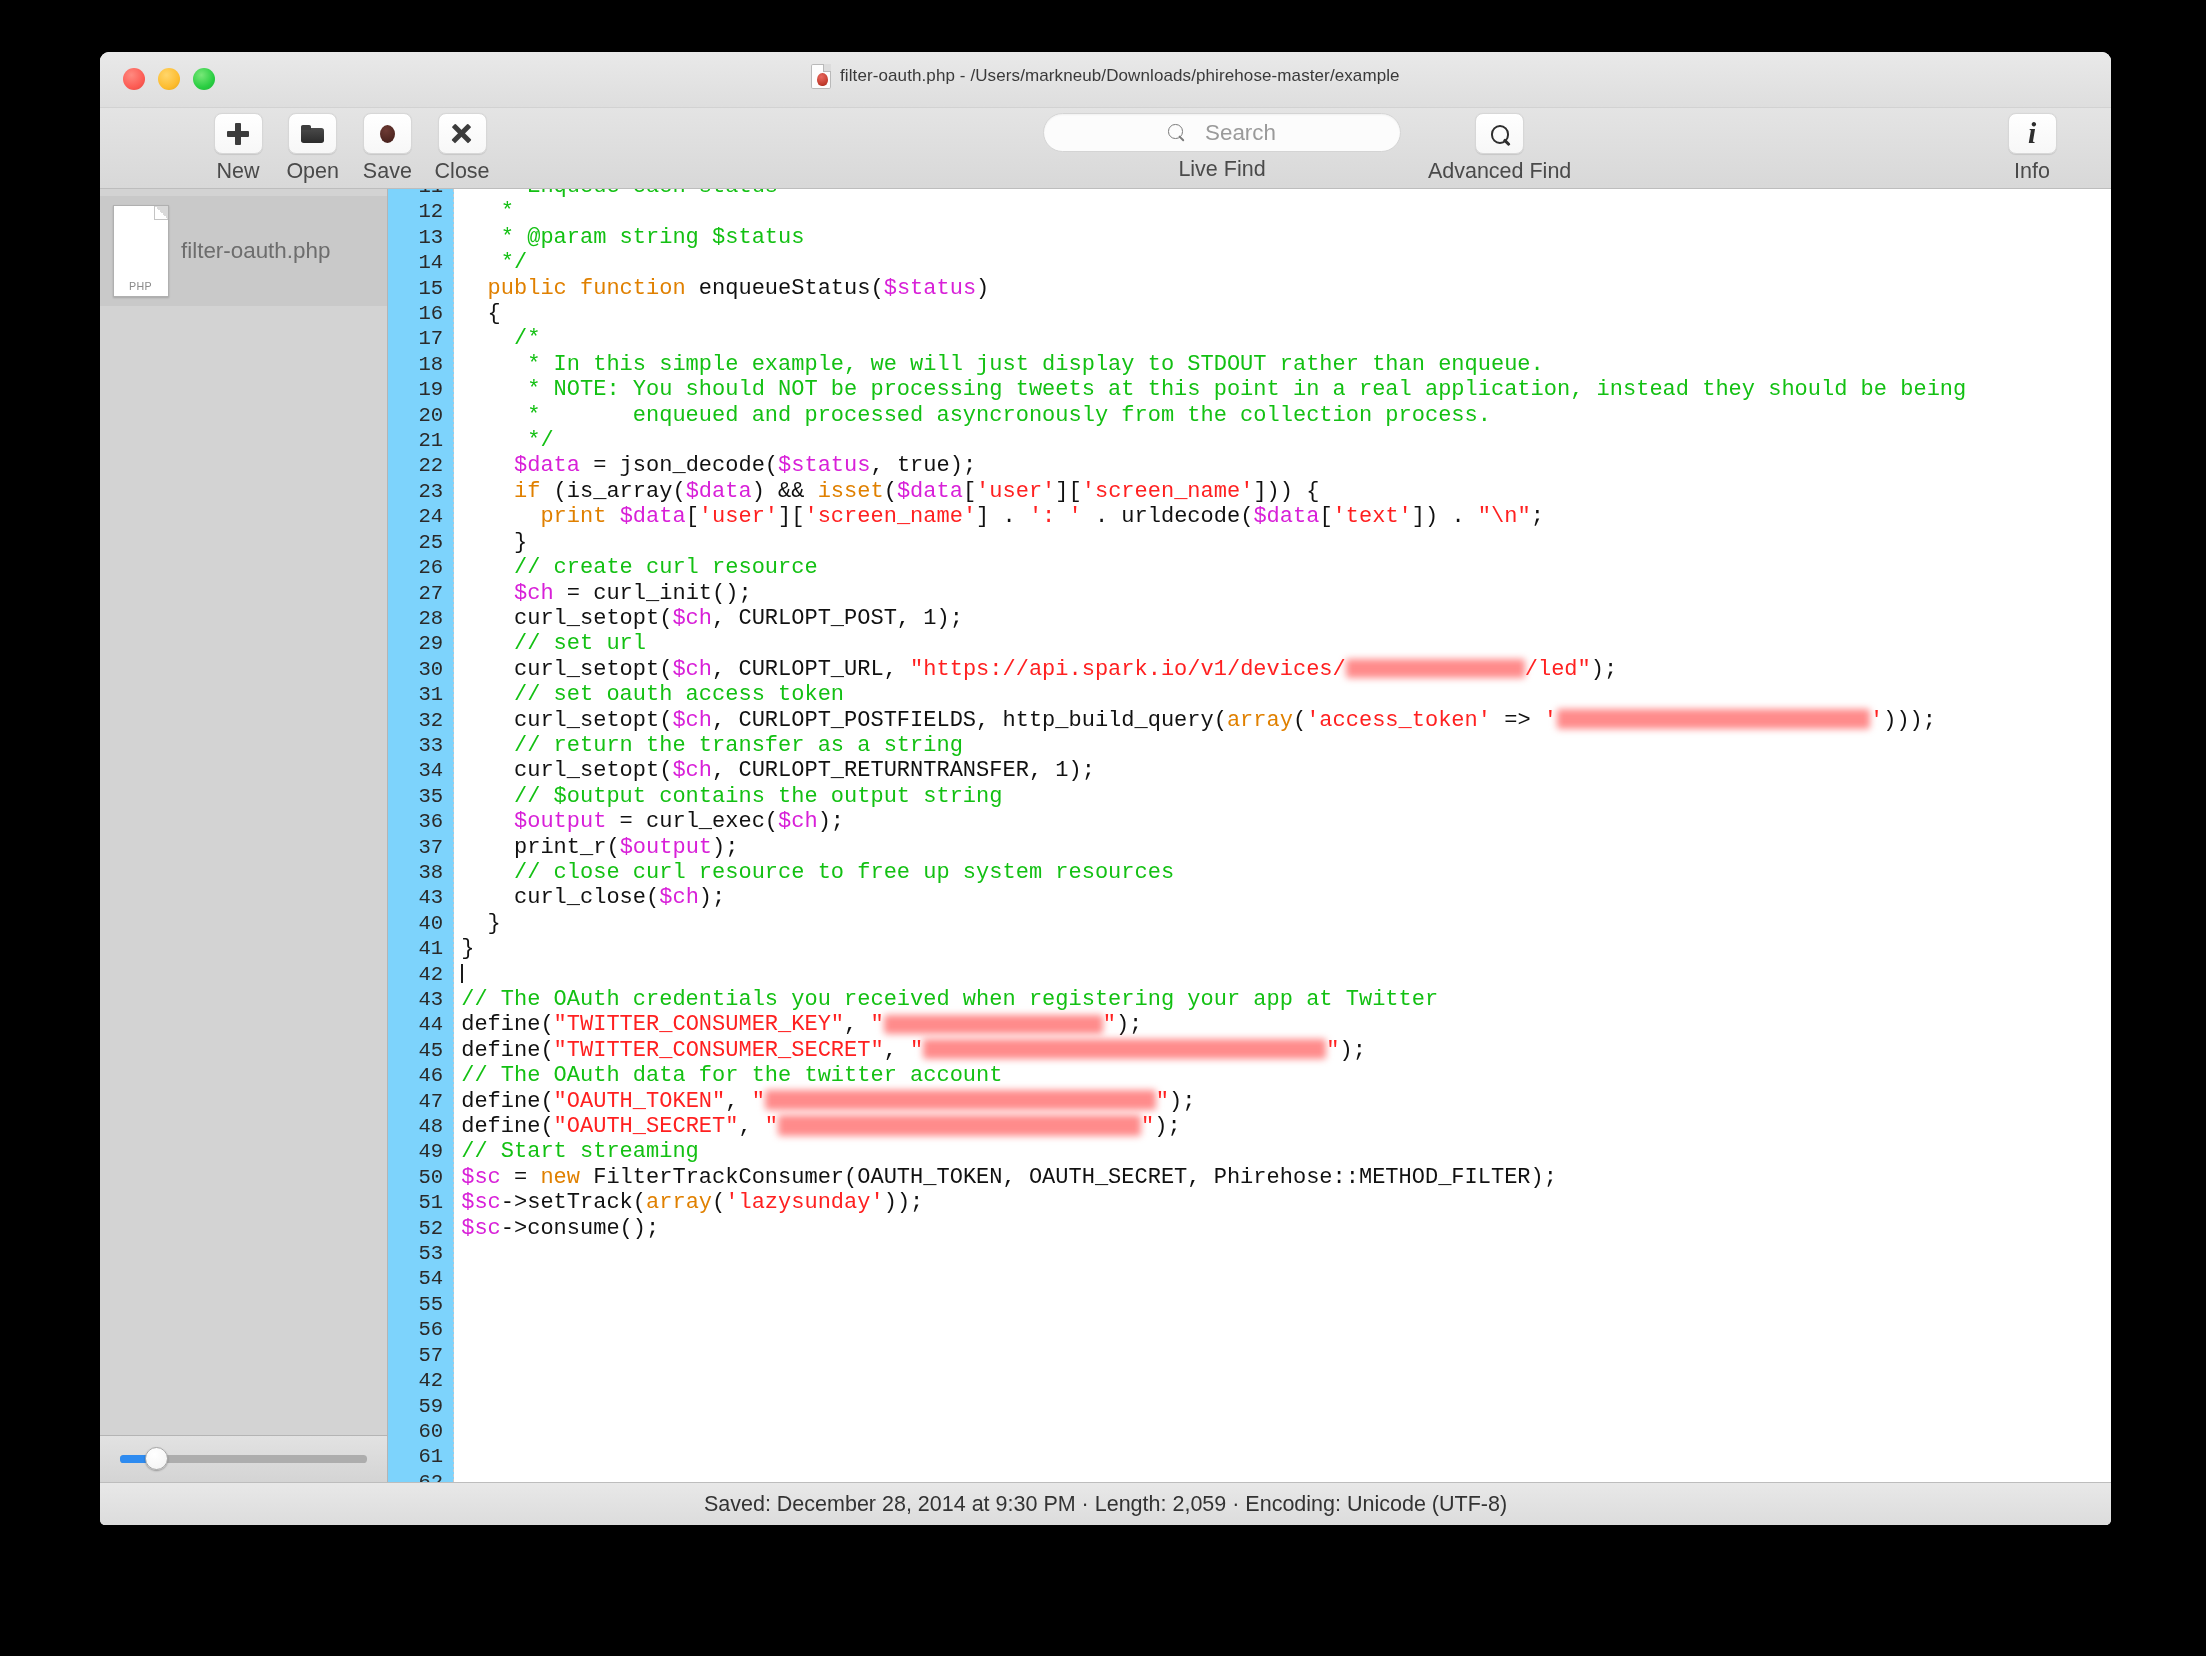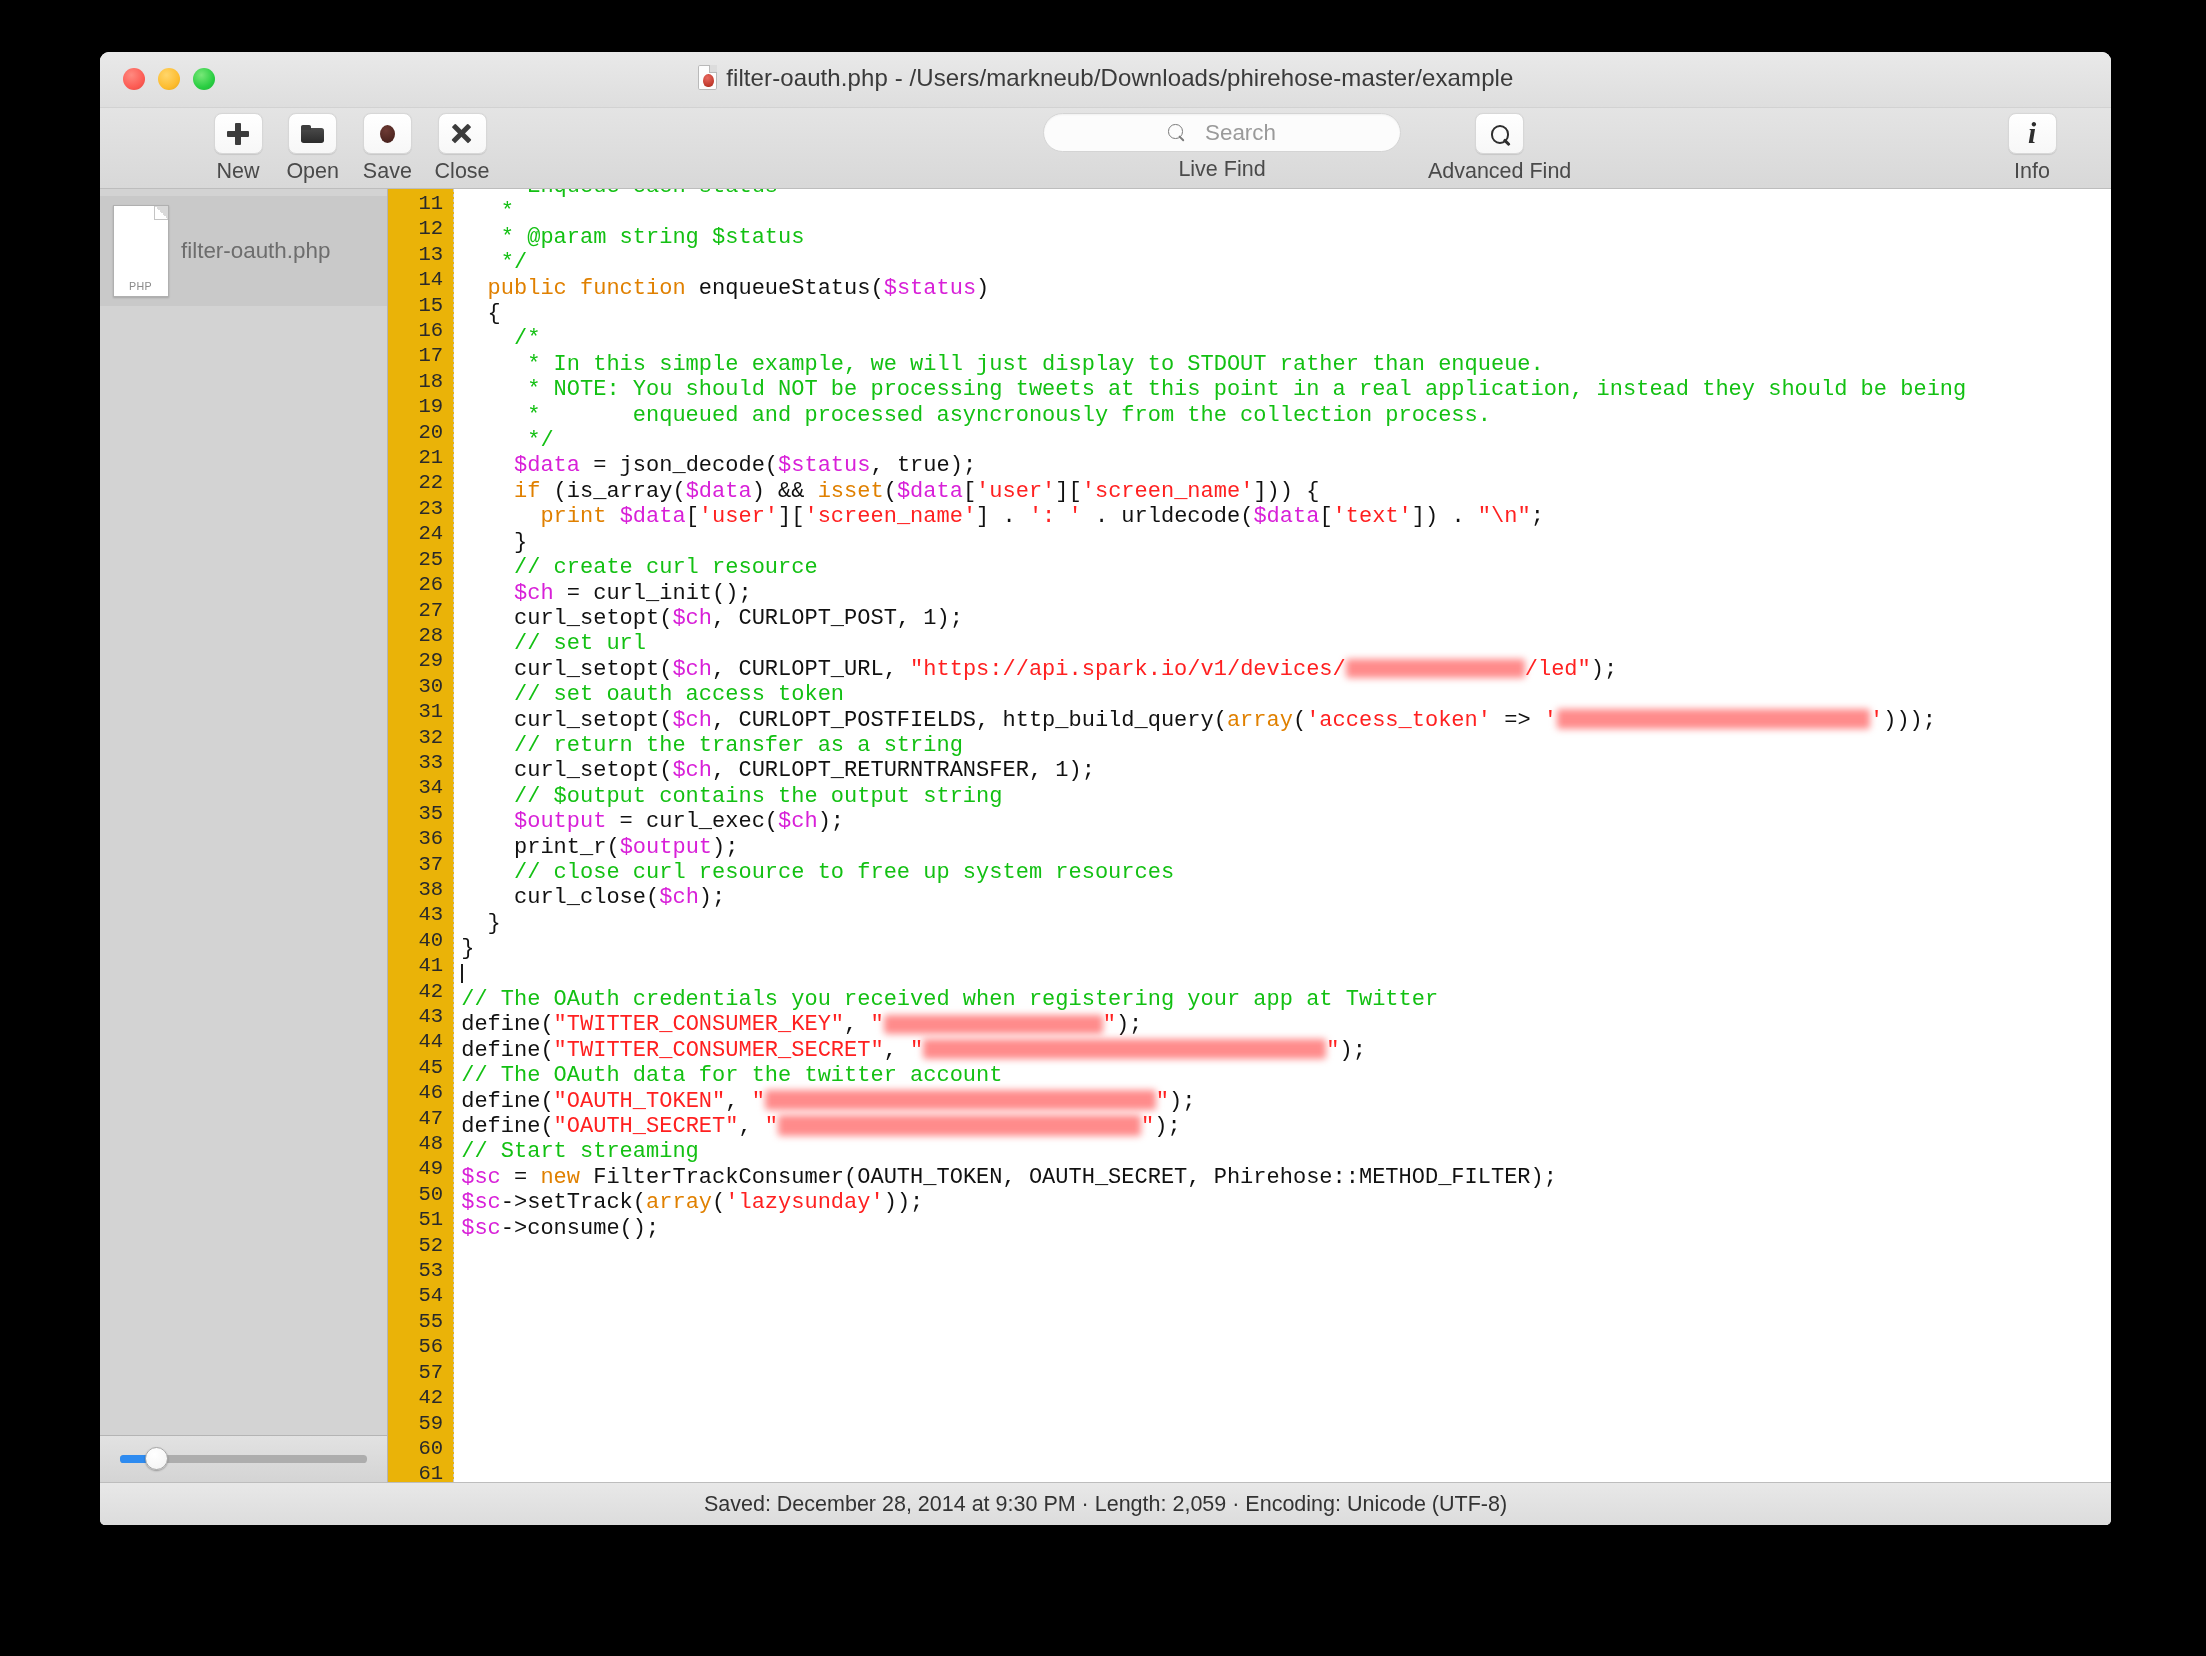--- a/index.html
+++ b/index.html
@@ -39,21 +39,21 @@
   .light.red    { background: radial-gradient(circle at 38% 32%, #ff8a80, #fc5b53 62%, #e0453e); }
   .light.yellow { background: radial-gradient(circle at 38% 32%, #ffd66b, #fdbc2f 62%, #e0a218); }
   .light.green  { background: radial-gradient(circle at 38% 32%, #78e878, #28cd41 62%, #1eb035); }
 
   #title-wrap {
     position: absolute; left: 0; right: 0; top: 11.6px;
     display: flex; justify-content: center; align-items: center; gap: 9px;
     pointer-events: none;
   }
   #title-text {
-    font-size: 24px; color: #3a3a3a; letter-spacing: 0.1px; white-space: nowrap;
+    font-size: 17px; color: #3a3a3a; letter-spacing: 0.1px; white-space: nowrap;
   }
   
   .doc-icon {
     width: 19.7px; height: 25px; position: relative; flex: 0 0 auto;
     background: #fdfdfd; border: 0.9px solid #b9b9b9; border-radius: 1.8px;
   }
   .doc-icon::before { 
     content: ""; position: absolute; right: -0.9px; top: -0.9px;
     width: 7.2px; height: 7.2px; background: #dcdcdc;
     border-left: 0.9px solid #b9b9b9; border-bottom: 0.9px solid #b9b9b9;
@@ -200,23 +200,23 @@
     border: 0.9px solid #a7a7a7; border-radius: 50%;
     box-shadow: 0 0.9px 1.8px rgba(0,0,0,.3);
   }
 
   
   #editor {
     flex: 1 1 auto; background:#fff; position: relative; overflow: hidden;
     display:flex;
   }
   #gutter {
-    flex: 0 0 66px; background:#eab308;
+    flex: 0 0 66px; background:#7dd3fc;
     border-right: 0.9px dashed #c9c9c9;
-    padding-top: 17px;
+    padding-top: 0;
   }
   #code-area { flex: 1 1 auto; position: relative; overflow: hidden; padding-left: 7.2px; }
 
   pre.codefont, .ln-num {
     font-family: "Liberation Mono", "DejaVu Sans Mono", monospace;
     font-size: 22px;
     line-height: 25.4px;
     white-space: pre;
   }
   .ln-num {

